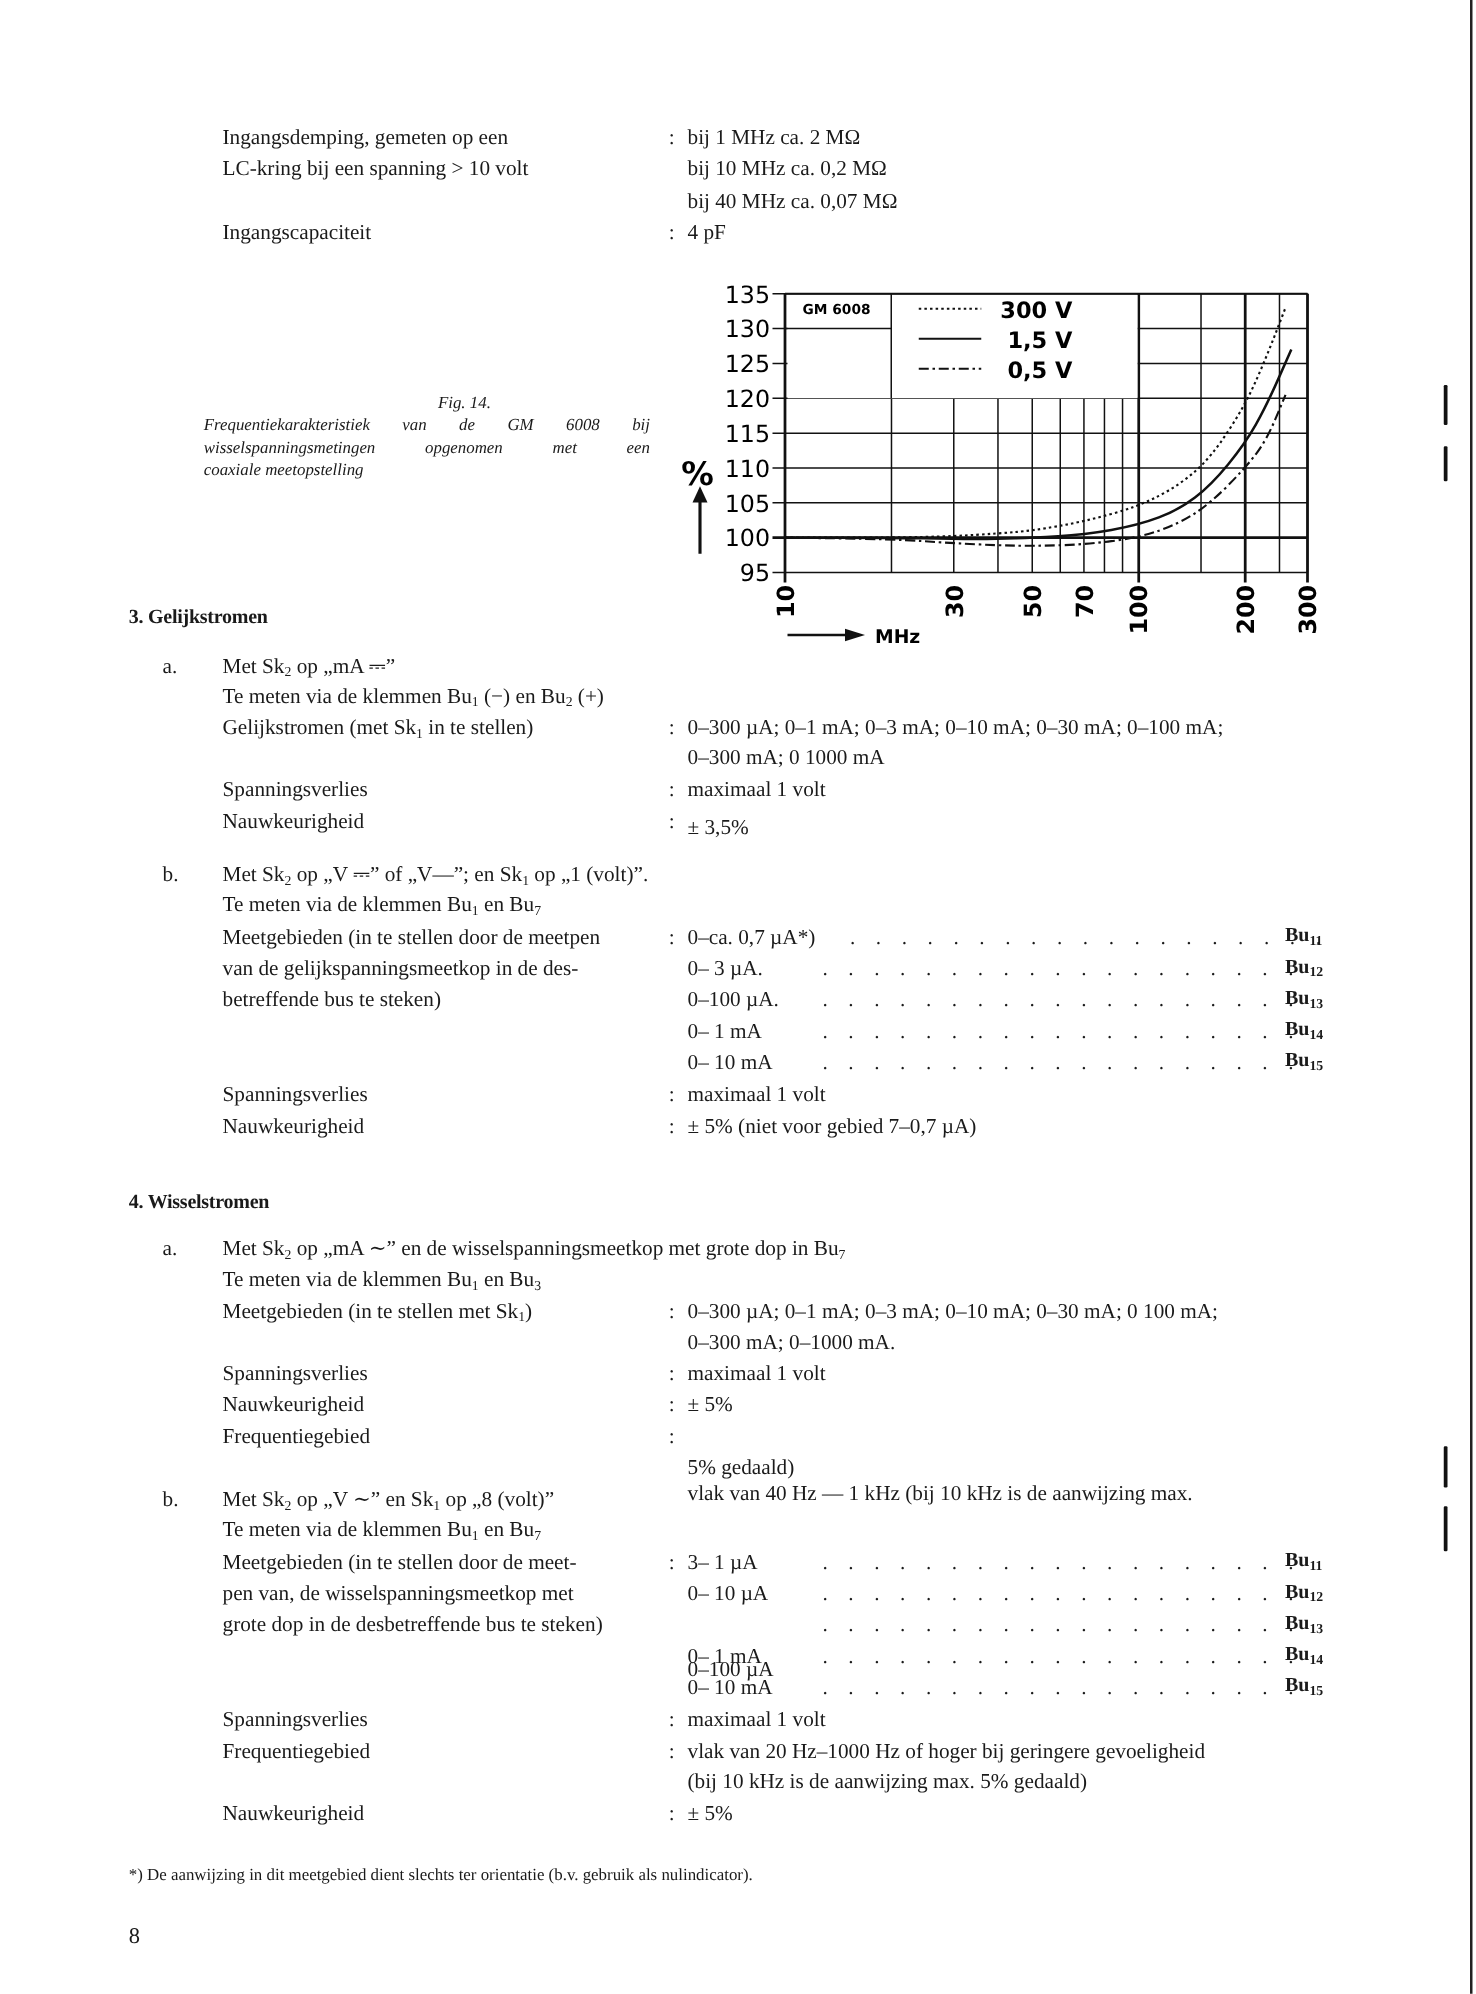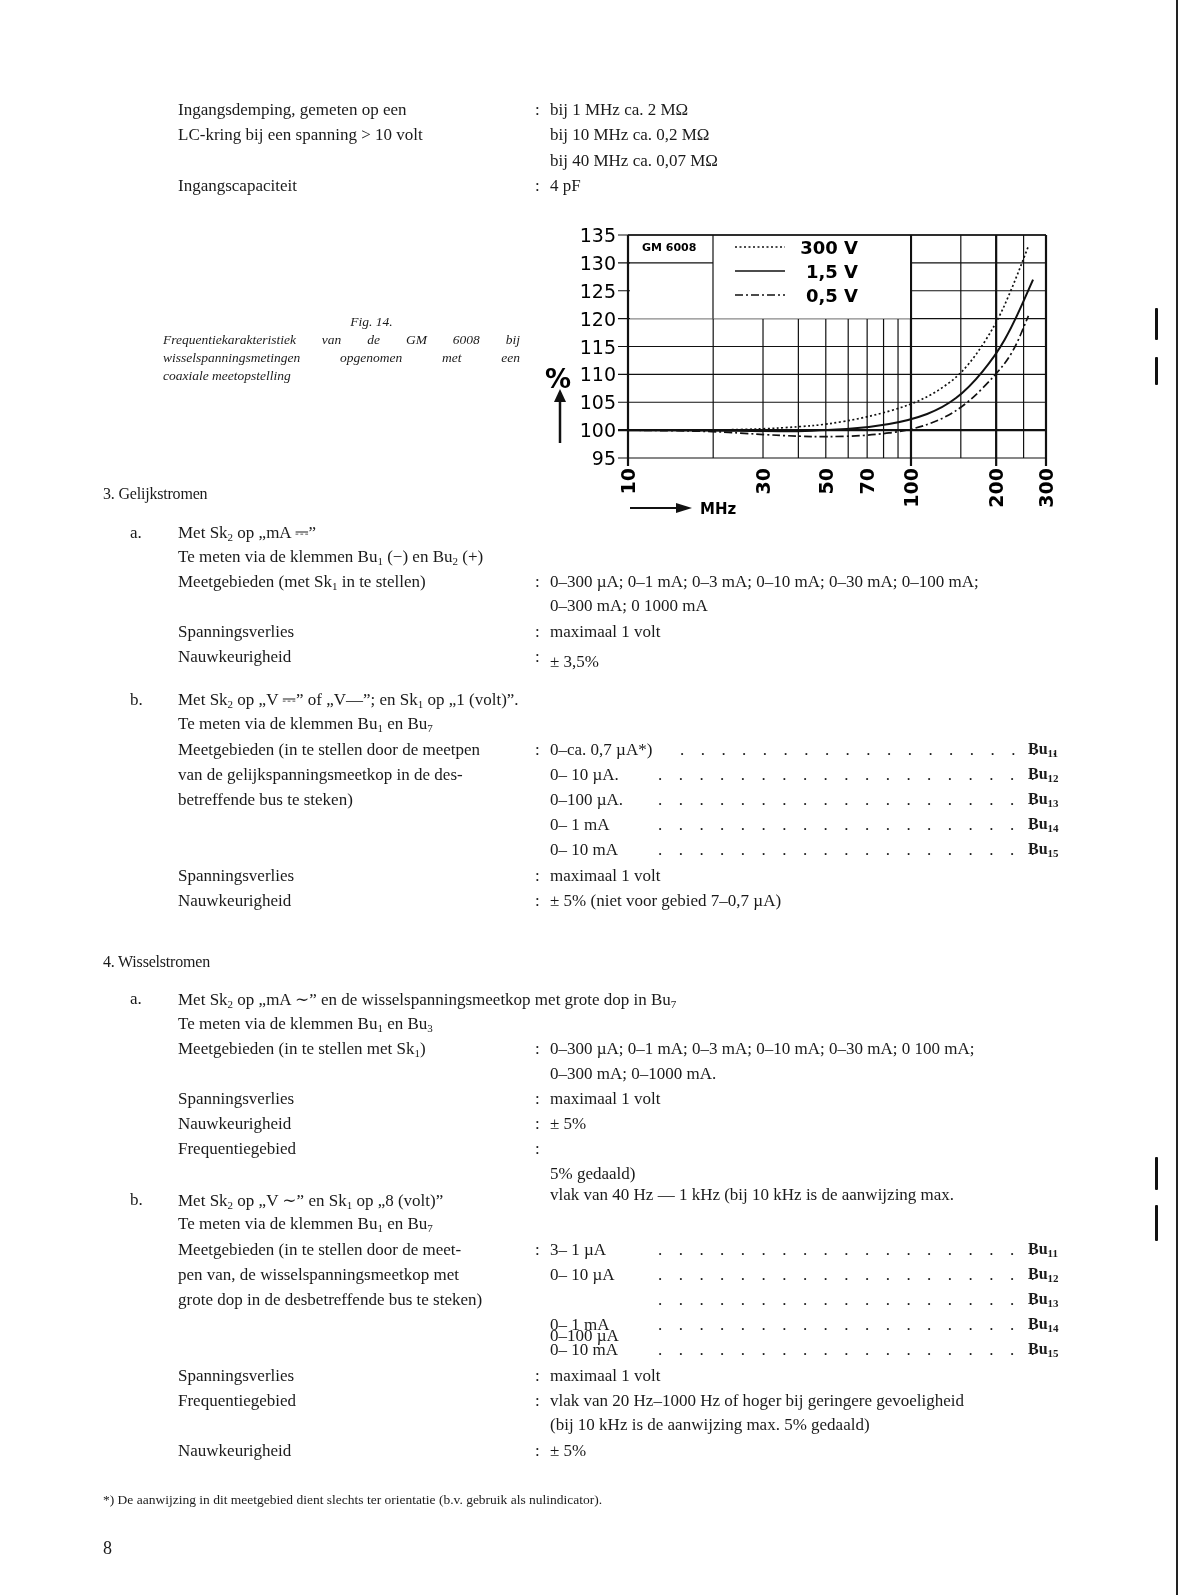--- a/index.html
+++ b/index.html
@@ -2,21 +2,21 @@
 <html><head>
 <meta charset="utf-8">
 <style>
   html, body { margin: 0; padding: 0; background: #ffffff; }
   body { width: 1181px; height: 1595px; position: relative; overflow: hidden;
          font-family: "Liberation Serif", "DejaVu Serif", serif; color: #1a1a1a; font-size: 17px; }
   .abs { position: absolute; white-space: nowrap; }
   .lbl { position: absolute; left: 150px; margin-left: 28px; }
   .colon { position: absolute; left: 535px; }
   .val { position: absolute; left: 550px; }
-  .sec { position: absolute; left: 103px; font-weight: normal; font-size: 16px; letter-spacing: -0.2px; }
+  .sec { position: absolute; left: 103px; font-weight: bold; font-size: 16px; letter-spacing: -0.2px; }
   .sub { position: absolute; left: 130px; }
   sub { font-size: 11px; vertical-align: -3px; }
   .bu { position: absolute; left: 1028px; font-weight: bold; font-size: 16px; }
   .dots { position: absolute; letter-spacing: 6.1px; }
   .caption { position: absolute; left: 163px; width: 357px; font-style: italic; font-size: 13.5px; line-height: 18px; }
   .caption .just { text-align: justify; text-align-last: justify; display: block; }
   .figno { display: block; text-align: center; padding-left: 60px; }
   .footnote { position: absolute; left: 103px; top: 1492px; font-size: 13.5px; }
   .pageno { position: absolute; left: 103px; top: 1538px; font-size: 18px; }
   .rm { position: absolute; background: #111; width: 3px; border-radius: 1px; }
@@ -123,21 +123,21 @@
   <polygon points="676,503 676,513 692,508" fill="#111"></polygon>
   <text id="xlabel" x="700" y="514" font-size="15" font-weight="bold">MHz</text>
 </svg>
 
 <div class="sec" style="top:485px">3.  Gelijkstromen</div>
 
 <div class="sub abs" style="top:523px">a.</div>
 <div class="lbl abs" style="top:523px"><span>Met Sk</span><sub>2</sub><span> op „mA ⎓”</span></div>
 <div class="lbl abs" style="top:547px"><span>Te meten via de klemmen Bu</span><sub>1</sub><span> (−) en Bu</span><sub>2</sub><span> (+)</span></div>
 
-<div class="lbl abs" style="top:572px"><span>Meetgebieden (met Sk</span><sub>1</sub><span> in te stellen)</span></div>
+<div class="lbl abs" style="top:572px"><span>Gelijkstromen (met Sk</span><sub>1</sub><span> in te stellen)</span></div>
 <div class="colon abs" style="top:572px">:</div>
 <div class="val abs" style="top:572px">0–300 µA; 0–1 mA; 0–3 mA; 0–10 mA; 0–30 mA; 0–100 mA;</div>
 <div class="val abs" style="top:596px">0–300 mA; 0  1000 mA</div>
 <div class="lbl abs" style="top:622px">Spanningsverlies</div>
 <div class="colon abs" style="top:622px">:</div>
 <div class="val abs" style="top:622px">maximaal 1 volt</div>
 <div class="lbl abs" style="top:647px">Nauwkeurigheid</div>
 <div class="colon abs" style="top:647px">:</div>
 <div class="val abs" style="top:652px">± 3,5%</div>
 
@@ -148,21 +148,21 @@
 <div class="lbl abs" style="top:740px">Meetgebieden (in te stellen door de meetpen</div>
 <div class="lbl abs" style="top:765px">van de gelijkspanningsmeetkop in de des-</div>
 <div class="lbl abs" style="top:790px">betreffende bus te steken)</div>
 <div class="colon abs" style="top:740px">:</div>
 
 <div>
   <div class="val abs" style="top:740px">0–ca. 0,7 µA*)</div>
   <div class="dots abs" style="top:740px;left:680px">. . . . . . . . . . . . . . . . . . .</div>
   <div class="bu" style="top:740px"><span>Bu</span><sub>11</sub></div>
 
-  <div class="val abs" style="top:765px">0– 10 µA.</div>
+  <div class="val abs" style="top:765px">0– 3 µA.</div>
   <div class="dots abs" style="top:765px;left:658px">. . . . . . . . . . . . . . . . . . .</div>
   <div class="bu" style="top:765px"><span>Bu</span><sub>12</sub></div>
 
   <div class="val abs" style="top:790px">0–100 µA.</div>
   <div class="dots abs" style="top:790px;left:658px">. . . . . . . . . . . . . . . . . . .</div>
   <div class="bu" style="top:790px"><span>Bu</span><sub>13</sub></div>
 
   <div class="val abs" style="top:815px">0–  1 mA</div>
   <div class="dots abs" style="top:815px;left:658px">. . . . . . . . . . . . . . . . . . .</div>
   <div class="bu" style="top:815px"><span>Bu</span><sub>14</sub></div>

